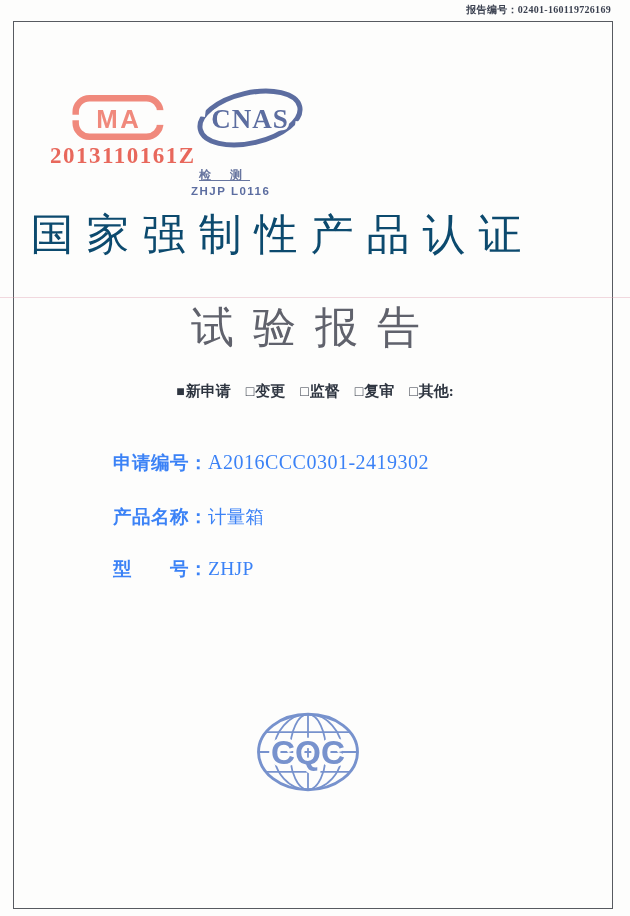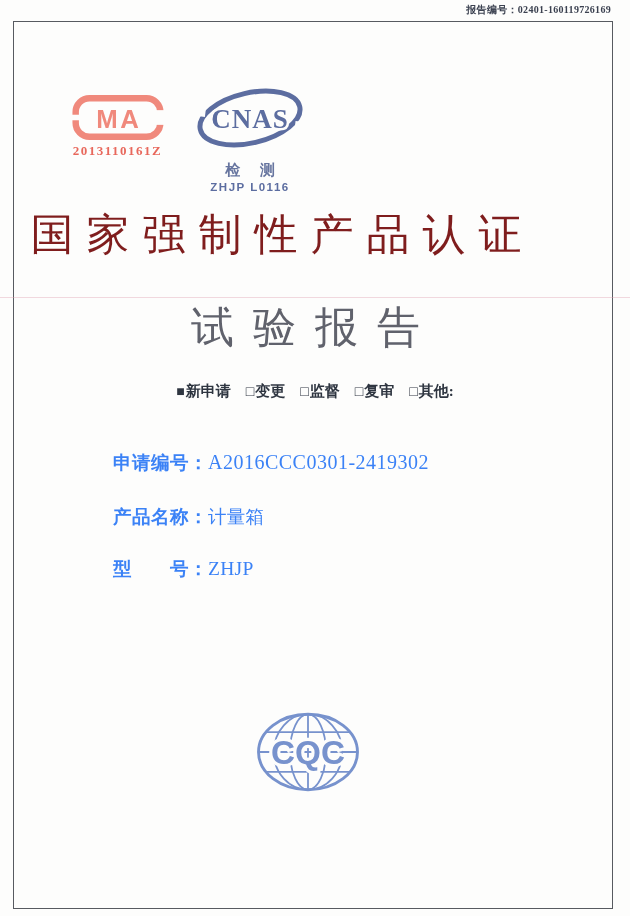--- a/index.html
+++ b/index.html
@@ -23,34 +23,34 @@
   }
   
   .artifact {
     position:absolute; left:0; top:297px; width:630px; height:1px;
     background:rgba(222,160,178,0.40);
   }
   
   .cma { position:absolute; left:50px; top:94px; width:135px; text-align:center; }
   .cma svg { display:block; margin:0 auto; }
   .cma-no {
-    margin-top:2px; font-size:13px; font-weight:bold; letter-spacing:1.5px;
+    margin-top:2px; font-size:23px; font-weight:bold; letter-spacing:1.5px;
     color:#e8685c; font-family:"Liberation Serif","DejaVu Serif",serif;
   }
   
-  .cnas { position:absolute; left:191px; top:85px; width:118px; text-align:center; }
+  .cnas { position:absolute; left:191px; top:85px; width:118px; text-align:left; }
   .cnas svg { display:block; margin:0 auto; }
-  .cnas-sub1 { margin-top:8px; font-size:15px; letter-spacing:8px; padding-left:8px; color:#67759f; font-weight:bold; }
+  .cnas-sub1 { margin-top:14px; font-size:12px; letter-spacing:8px; padding-left:8px; color:#67759f; font-weight:bold;text-decoration:underline; }
   .cnas-sub2 { margin-top:1px; font-size:11.5px; letter-spacing:1.5px; color:#5c6da0; font-weight:bold;
                font-family:"Liberation Sans","DejaVu Sans",sans-serif; }
   
   .title1 {
     position:absolute; left:0; top:206px; width:552px; text-align:center;
     font-size:43px; letter-spacing:13px; padding-left:13px; box-sizing:border-box;
-    color:#7f1d1d; font-weight:normal;
+    color:#0c4a6e; font-weight:normal;
   }
   .title2 {
     position:absolute; left:0; top:299px; width:630px; text-align:center;
     font-size:43px; letter-spacing:19px; box-sizing:border-box;
     color:#60626c; font-weight:normal;
   }
   
   .check-row {
     position:absolute; left:0; top:382px; width:630px;
     display:flex; justify-content:center; gap:15px;

